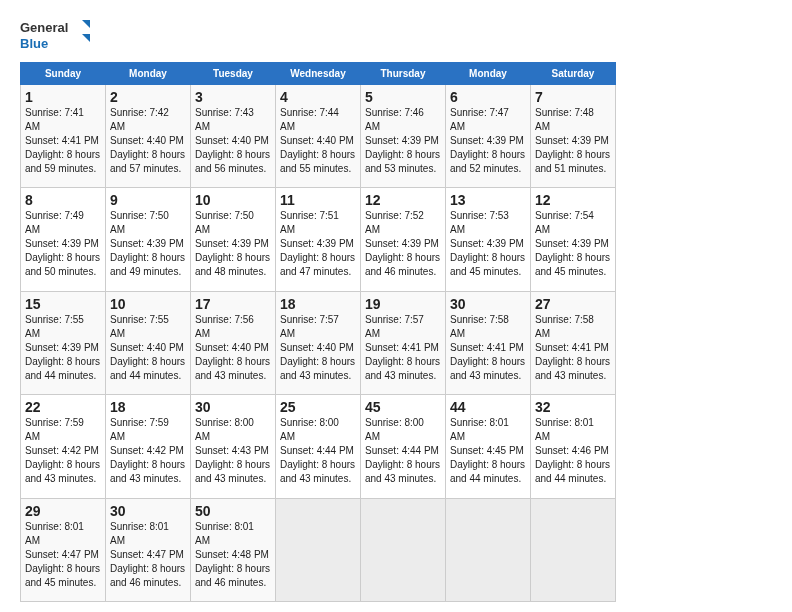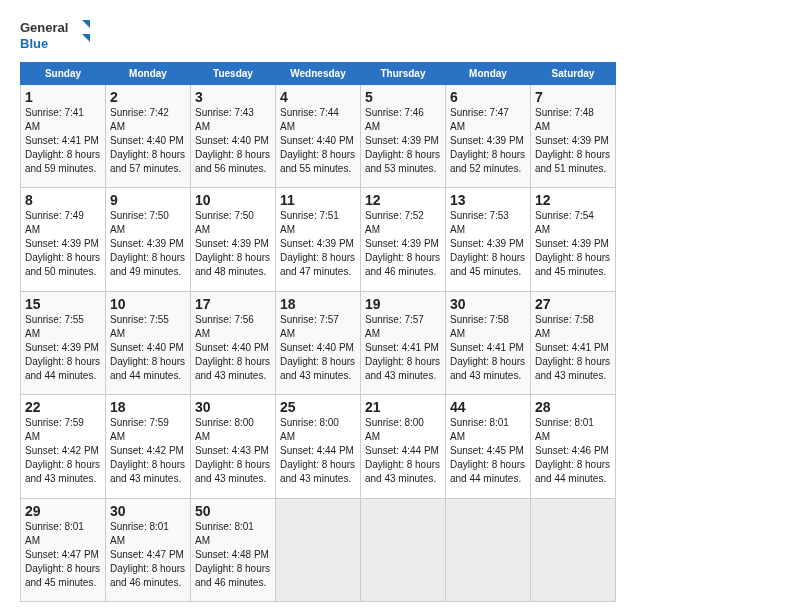--- a/index.html
+++ b/index.html
@@ -217,29 +217,29 @@
         </td>
           <td>
           <span class="day-number">30</span>
           <span class="day-info">Sunrise: 8:00 AM<br>Sunset: 4:43 PM<br>Daylight: 8 hours and 43 minutes.</span>
         </td>
           <td>
           <span class="day-number">25</span>
           <span class="day-info">Sunrise: 8:00 AM<br>Sunset: 4:44 PM<br>Daylight: 8 hours and 43 minutes.</span>
         </td>
           <td>
-          <span class="day-number">21</span>
+          <span class="day-number">45</span>
           <span class="day-info">Sunrise: 8:00 AM<br>Sunset: 4:44 PM<br>Daylight: 8 hours and 43 minutes.</span>
         </td>
           <td>
           <span class="day-number">44</span>
           <span class="day-info">Sunrise: 8:01 AM<br>Sunset: 4:45 PM<br>Daylight: 8 hours and 44 minutes.</span>
         </td>
           <td>
-          <span class="day-number">28</span>
+          <span class="day-number">32</span>
           <span class="day-info">Sunrise: 8:01 AM<br>Sunset: 4:46 PM<br>Daylight: 8 hours and 44 minutes.</span>
         </td>
         </tr>
         <tr>
           <td>
           <span class="day-number">29</span>
           <span class="day-info">Sunrise: 8:01 AM<br>Sunset: 4:47 PM<br>Daylight: 8 hours and 45 minutes.</span>
         </td>
           <td>
           <span class="day-number">30</span>

